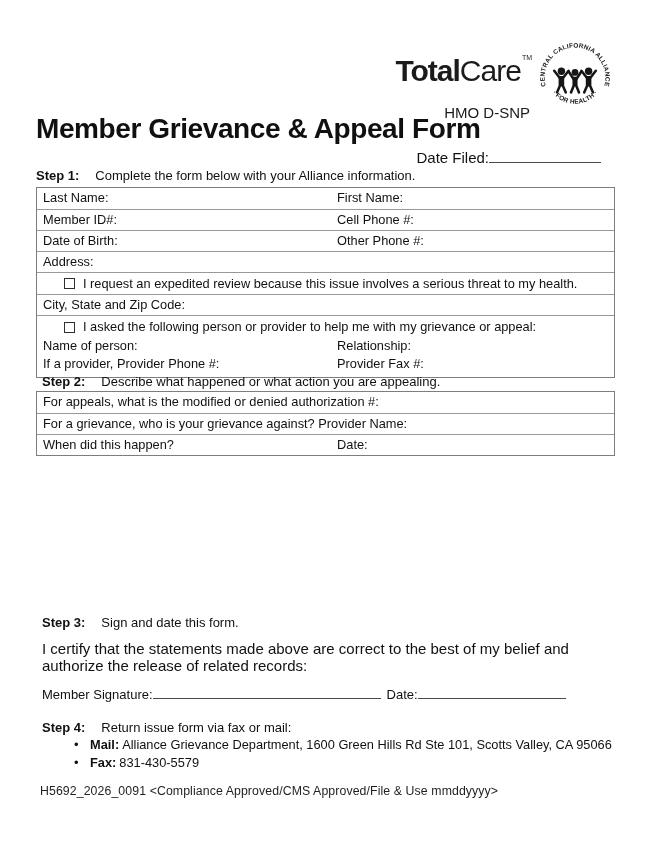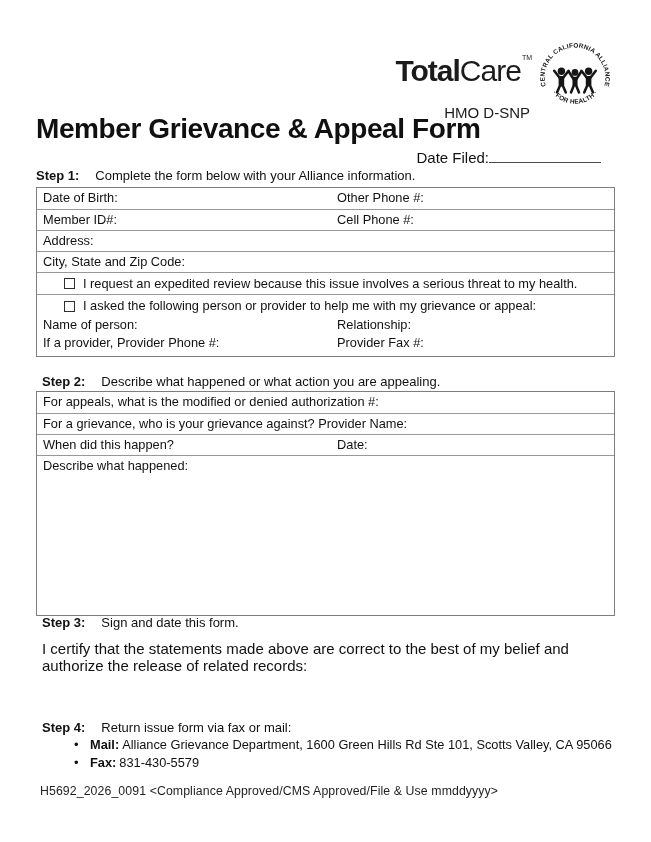--- a/index.html
+++ b/index.html
@@ -104,36 +104,40 @@
   <h1 class="title">Member Grievance &amp; Appeal Form</h1>
   <div class="date-filed">
     <span>Date Filed:</span><span class="uline w112"></span>
   </div>
 
   <div class="step-heading sh1">
     <b>Step 1:</b><span>Complete the form below with your Alliance information.</span>
   </div>
   <div class="table t1">
     <div class="row two">
-      <span>Date of Birth:</span>
-      <span class="c2">Other Phone #:</span>
+      <span>Last Name:</span>
+      <span class="c2">First Name:</span>
     </div>
     <div class="row two">
       <span>Member ID#:</span>
       <span class="c2">Cell Phone #:</span>
     </div>
+    <div class="row two">
+      <span>Date of Birth:</span>
+      <span class="c2">Other Phone #:</span>
+    </div>
     <div class="row">
       <span>Address:</span>
-    </div>
-    <div class="row">
-      <span>City, State and Zip Code:</span>
     </div>
     <div class="row cbrow">
       <span class="checkbox"></span>
       <span>I request an expedited review because this issue involves a serious threat to my health.</span>
+    </div>
+    <div class="row">
+      <span>City, State and Zip Code:</span>
     </div>
     <div class="row helper-cell">
       <div class="cbline">
         <span class="checkbox"></span>
         <span>I asked the following person or provider to help me with my grievance or appeal:</span>
       </div>
       <div class="subrow">
         <span>Name of person:</span>
         <span class="c2">Relationship:</span>
       </div>
@@ -151,29 +155,29 @@
     <div class="row">
       <span>For appeals, what is the modified or denied authorization #:</span>
     </div>
     <div class="row">
       <span>For a grievance, who is your grievance against? Provider Name:</span>
     </div>
     <div class="row two">
       <span>When did this happen?</span>
       <span class="c2">Date:</span>
     </div>
-    <div class="row describe-row">
-      <span>Describe what happened:</span>
-    </div>
   </div>
 
   <div class="step-heading sh3">
     <b>Step 3:</b><span>Sign and date this form.</span>
   </div>
   <p class="certify">I certify that the statements made above are correct to the best of my belief and authorize the release of related records:</p>
+  <div class="sigline">
+    <span>Member Signature:</span><span class="uline w228"></span><span class="sig-gap">Date:</span><span class="uline w148"></span>
+  </div>
 
   <div class="step-heading sh4">
     <b>Step 4:</b><span>Return issue form via fax or mail:</span>
   </div>
   <ul class="bullets">
     <li>
       <b>Mail:</b><span>Alliance Grievance Department, 1600 Green Hills Rd Ste 101, Scotts Valley, CA 95066</span>
     </li>
     <li>
       <b>Fax:</b><span>831-430-5579</span>

